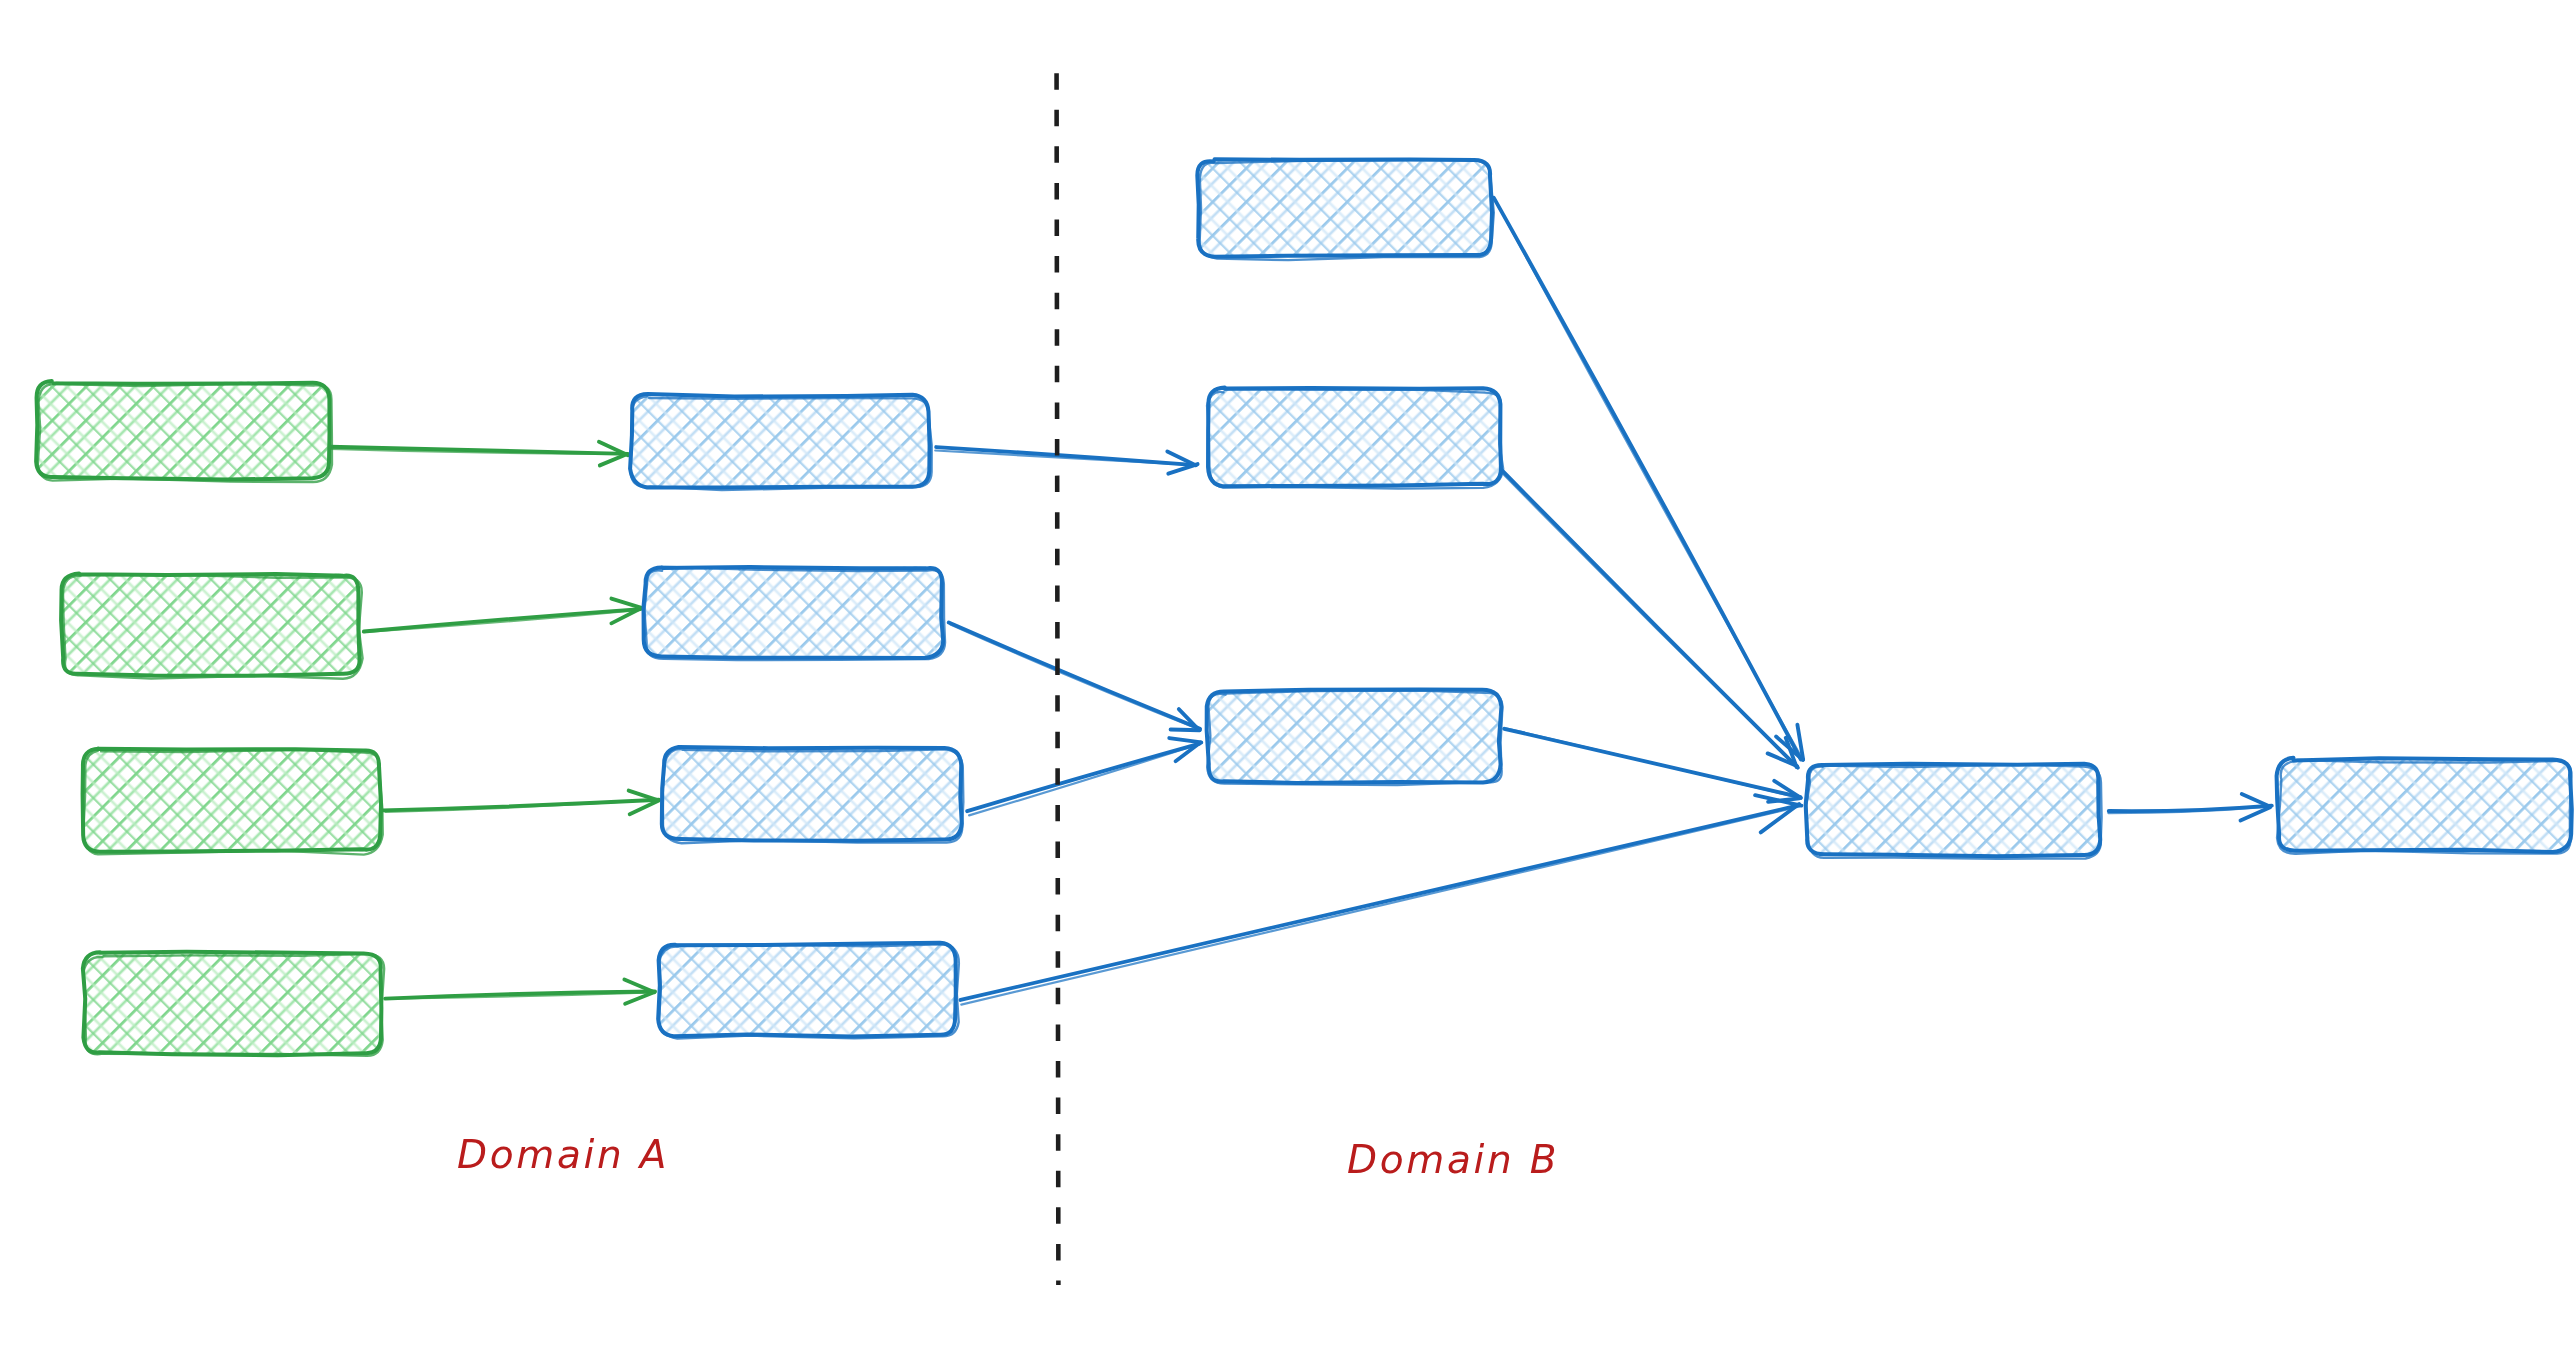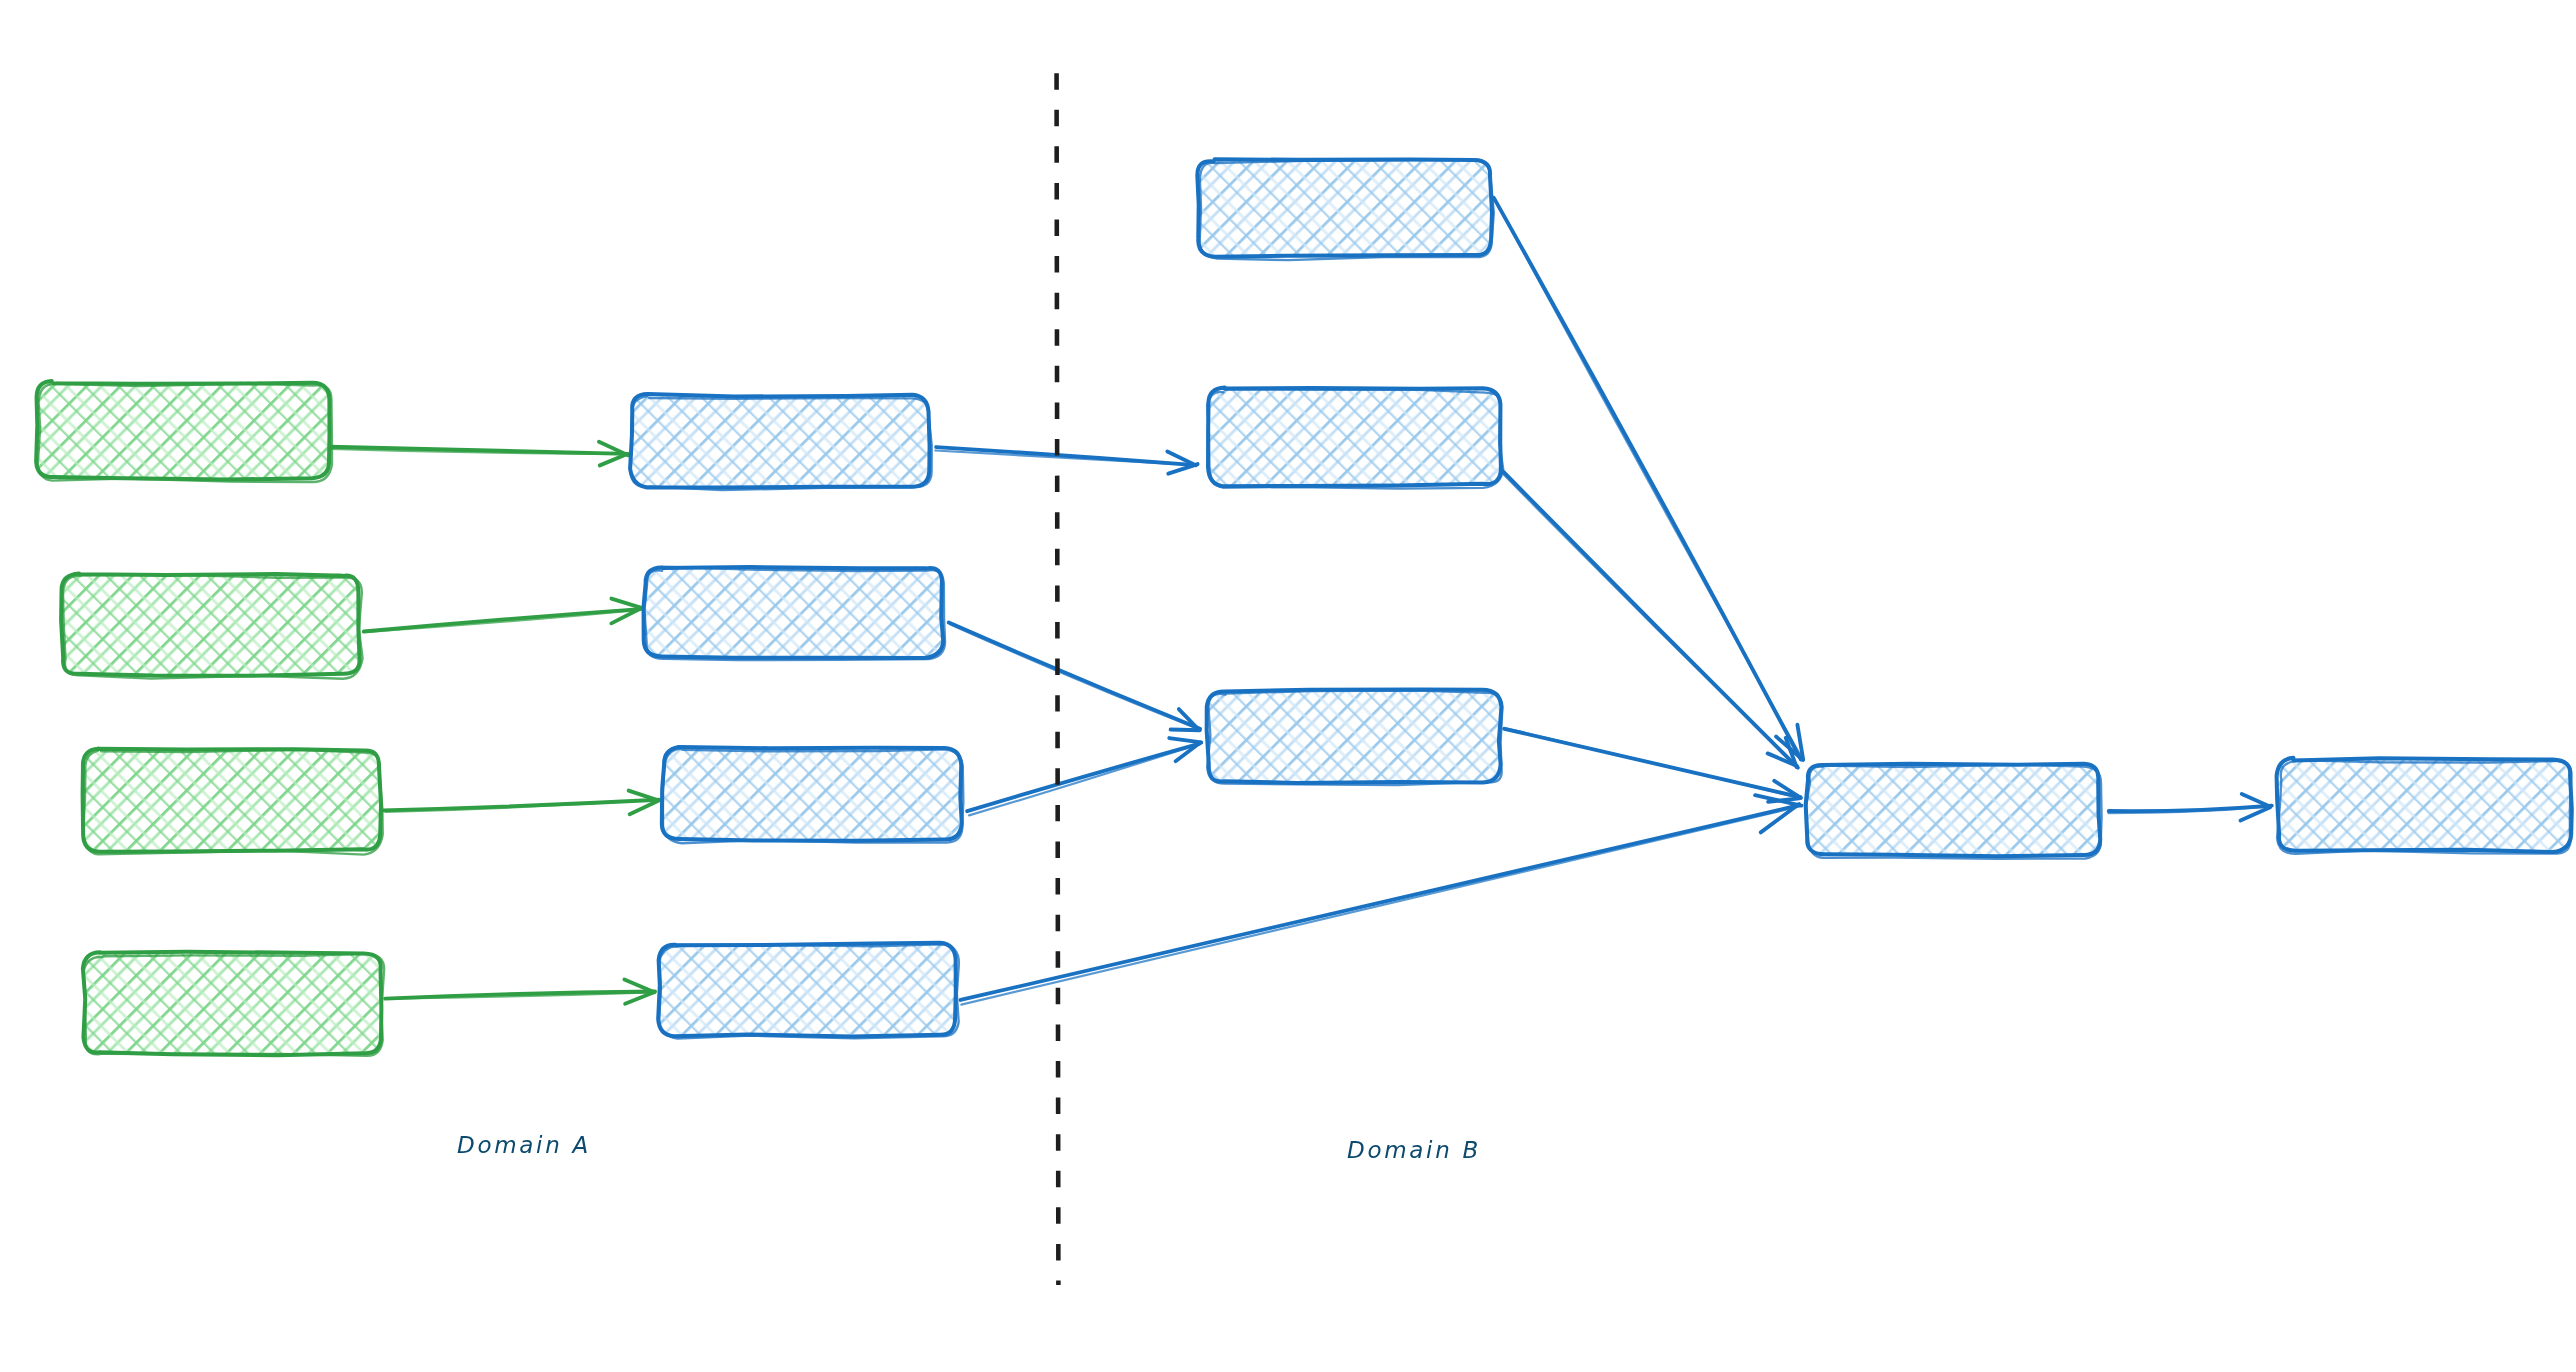--- a/index.html
+++ b/index.html
@@ -6,24 +6,24 @@
   html,body{margin:0;padding:0;background:#ffffff;}
   body{
     width:2576px;height:1372px;overflow:hidden;
     font-family:"DejaVu Sans","Liberation Sans",sans-serif;
   }
   #canvas-root{position:relative;width:2576px;height:1372px;background:#ffffff;}
   #diagram-svg{position:absolute;left:0;top:0;width:2576px;height:1372px;display:block;}
   .domain-label{
     position:absolute;
     font-family:"DejaVu Sans","Liberation Sans",sans-serif;
-    font-size:23px;
+    font-size:39px;
     font-style:italic;
     letter-spacing:2.7px;
-    color:#0c4a6e;
+    color:#b91c1c;
     white-space:nowrap;
     -webkit-font-smoothing:antialiased;
   }
   #label-domain-a{left:457px;top:1132px;}
   #label-domain-b{left:1347px;top:1137px;text-align:center;}
 </style>
 </head>
 <body>
 
 <div id="canvas-root">

